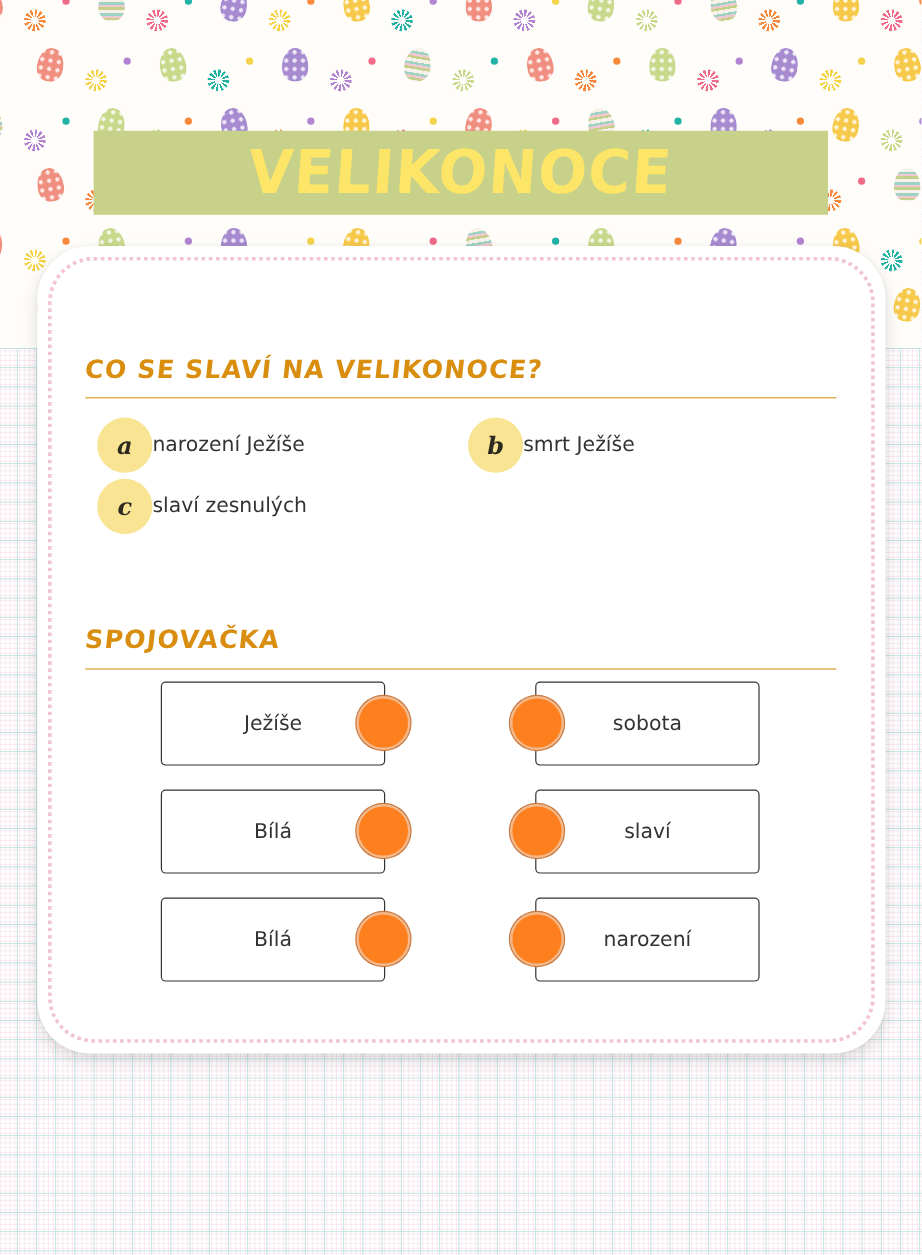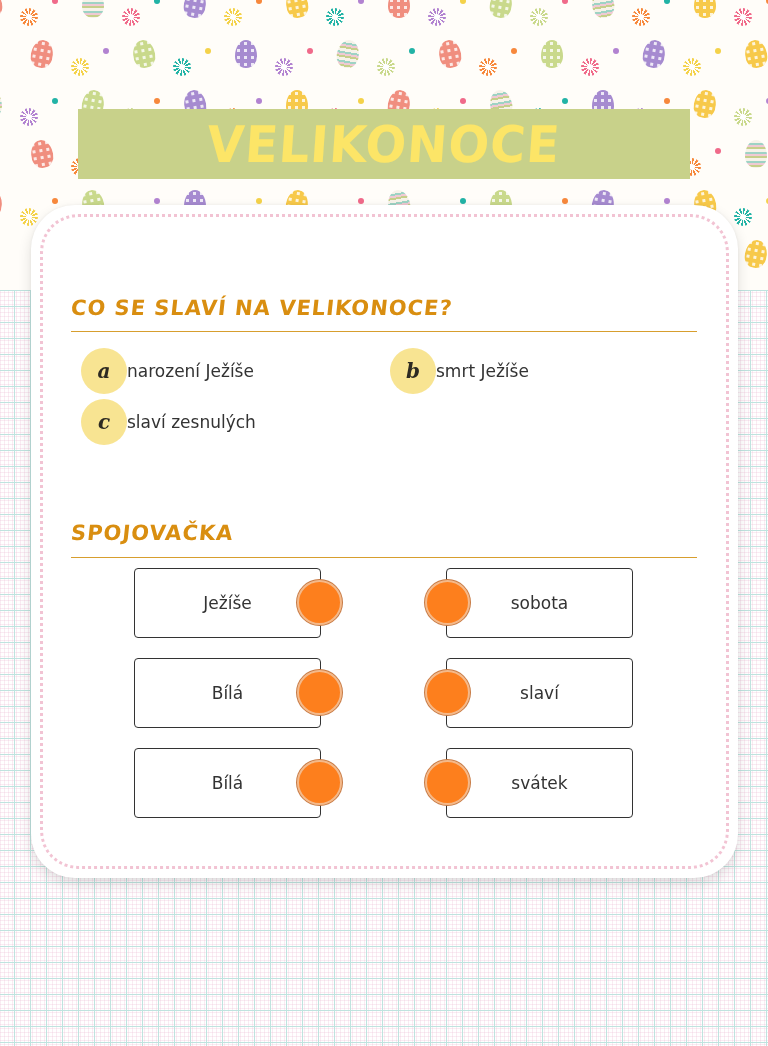--- a/index.html
+++ b/index.html
@@ -311,15 +311,15 @@
   <span>sobota</span>
 </div>
 <div class="connector" style="left:425px; top:580px;"></div>
 
 <div class="match-box right" style="left:446px; top:658px;">
   <span>slaví</span>
 </div>
 <div class="connector" style="left:425px; top:670px;"></div>
 
 <div class="match-box right" style="left:446px; top:748px;">
-  <span>svátek</span>
+  <span>narození</span>
 </div>
 <div class="connector" style="left:425px; top:760px;"></div>
 
 </body></html>

